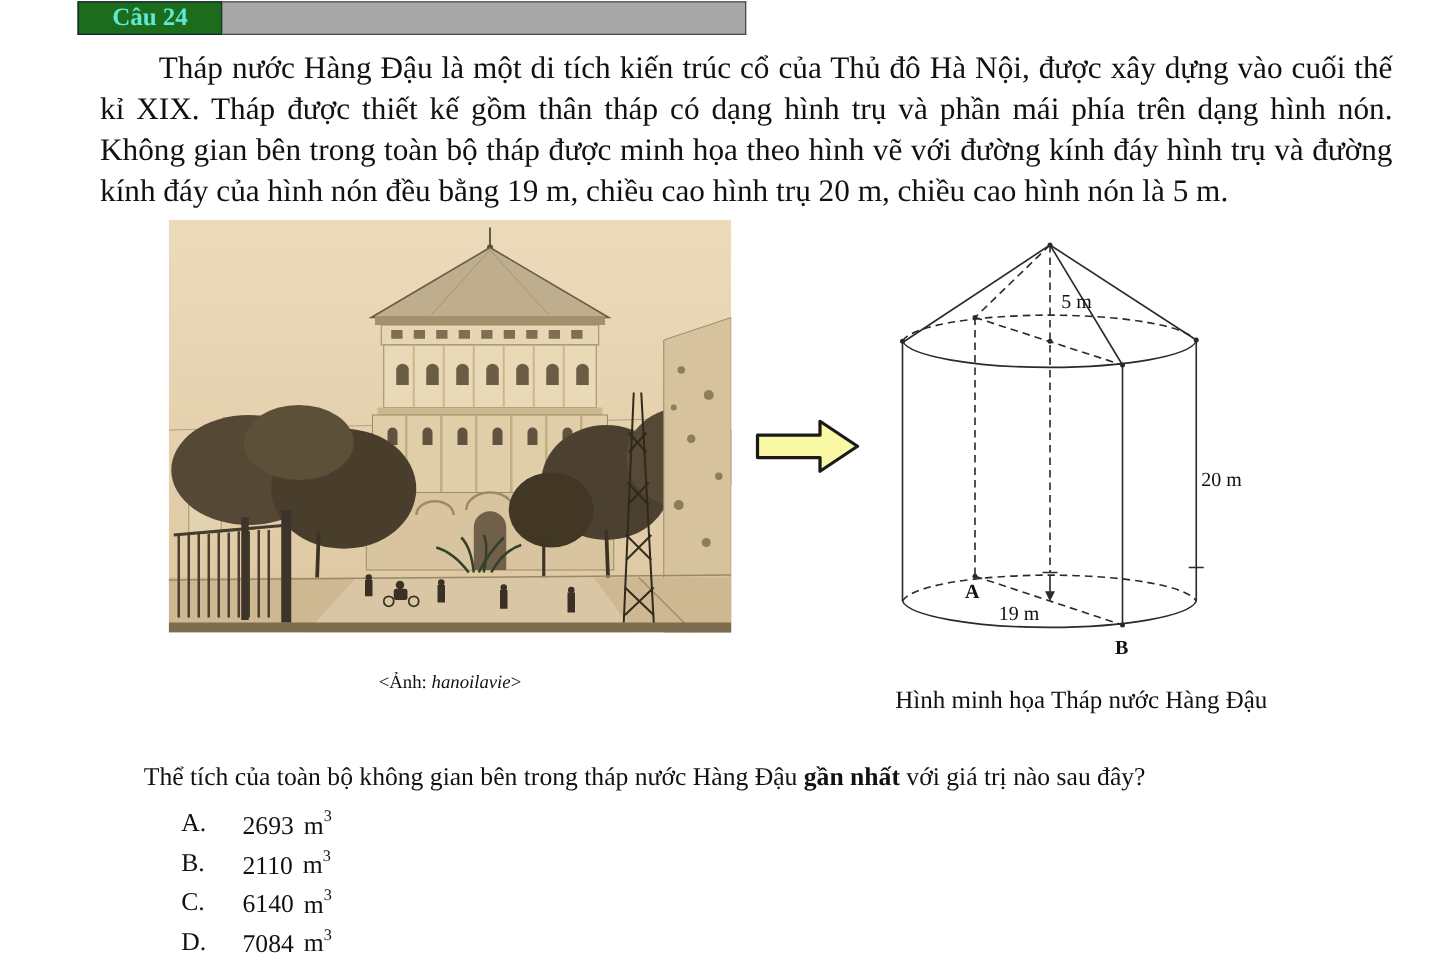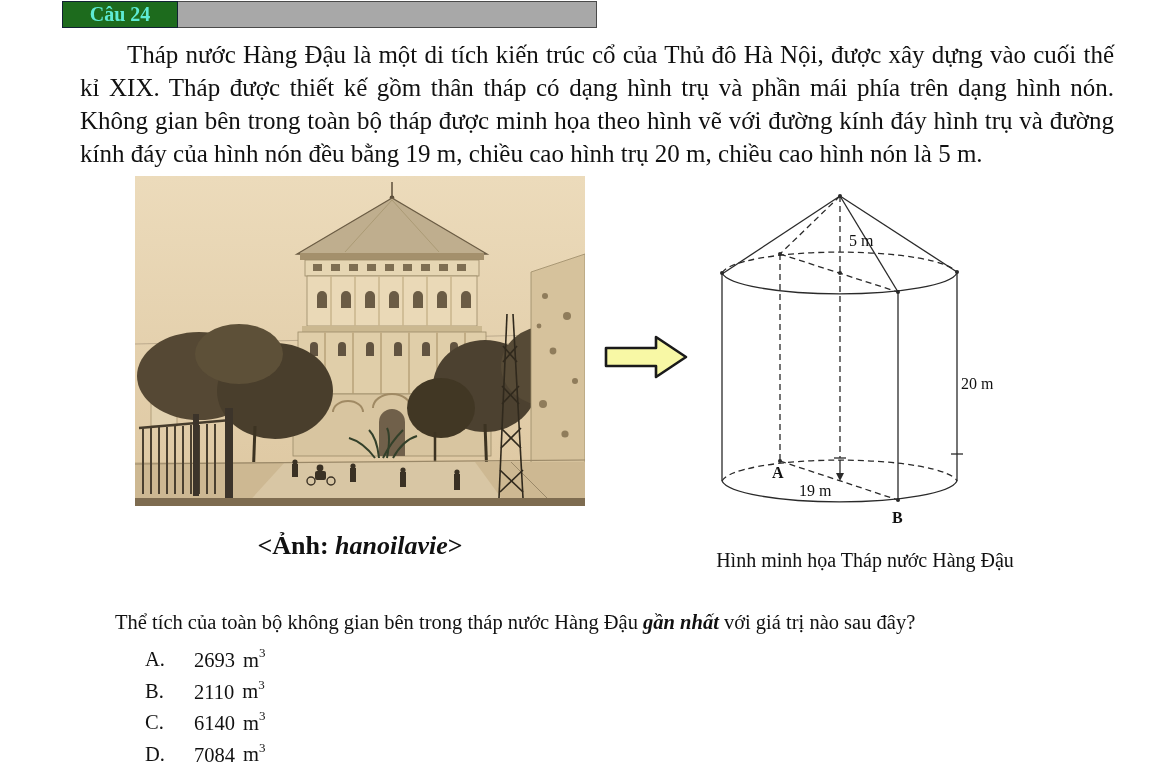--- a/index.html
+++ b/index.html
@@ -31,33 +31,33 @@
 
   
   .photo-svg { position: absolute; left: 135px; top: 176px; }
   .arrow-svg { position: absolute; left: 600px; top: 331px; }
   .diagram-svg { position: absolute; left: 695px; top: 186px; }
 
   .photo-caption {
     position: absolute; left: 135px; top: 531px; width: 450px;
     text-align: center; font-size: 20px; line-height: 30px;
   }
-  .photo-credit-line { font-size: 26px; font-weight: bold; }
+  .photo-credit-line { font-size: 15px; }
   .credit-italic { font-style: italic; }
   .diagram-caption {
     position: absolute; left: 640px; top: 549px; width: 450px;
     text-align: center; font-size: 20px;
   }
 
   
   .question {
     position: absolute; left: 115px; top: 611px; width: 960px;
     font-size: 20.5px;
   }
-  .question b { font-weight: bold; font-style: italic; }
+  .question b { font-weight: bold; }
   .options { position: absolute; left: 145px; top: 648px; width: 500px; list-style: none; }
   .option { height: 31.5px; font-size: 20.5px; display: flex; align-items: flex-start; }
   .opt-letter { width: 49px; display: inline-block; }
   .opt-unit { margin-left: 8px; }
   sup { font-size: 13px; line-height: 1; position: relative; top: -2px; }
 
   svg text { font-family: "Liberation Serif", "DejaVu Serif", serif; }
 </style>
 </head>
 <body>

